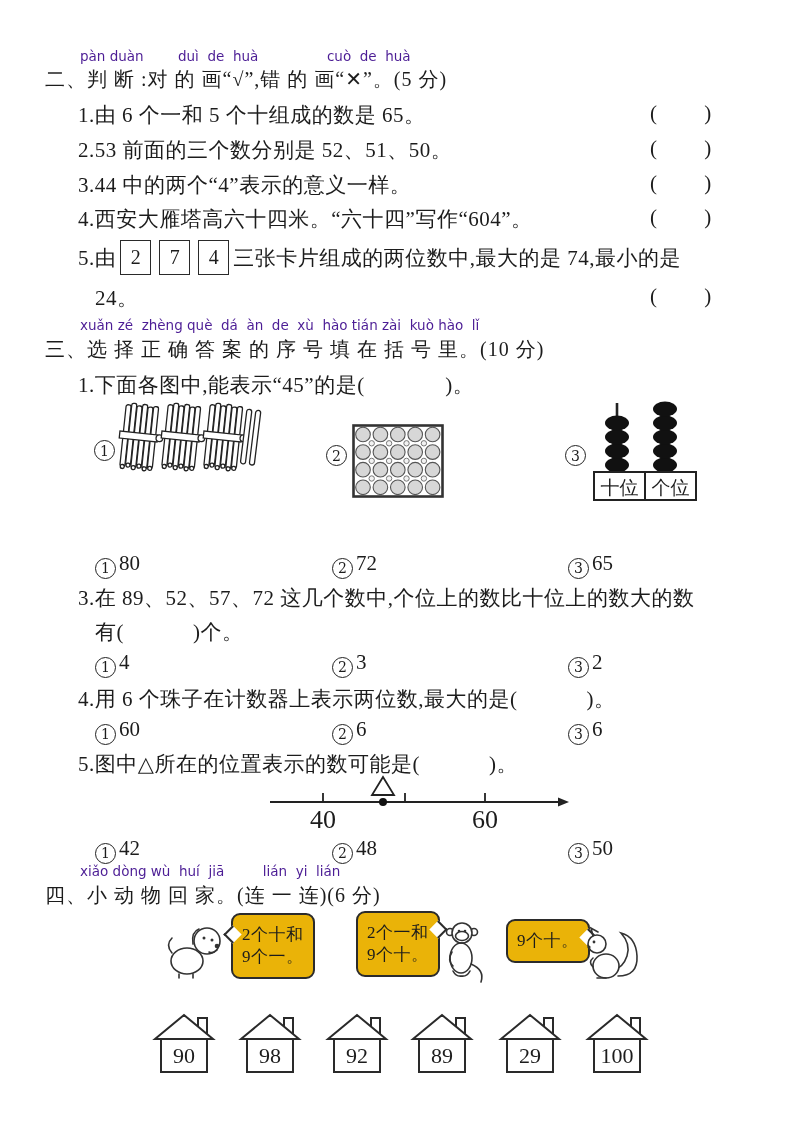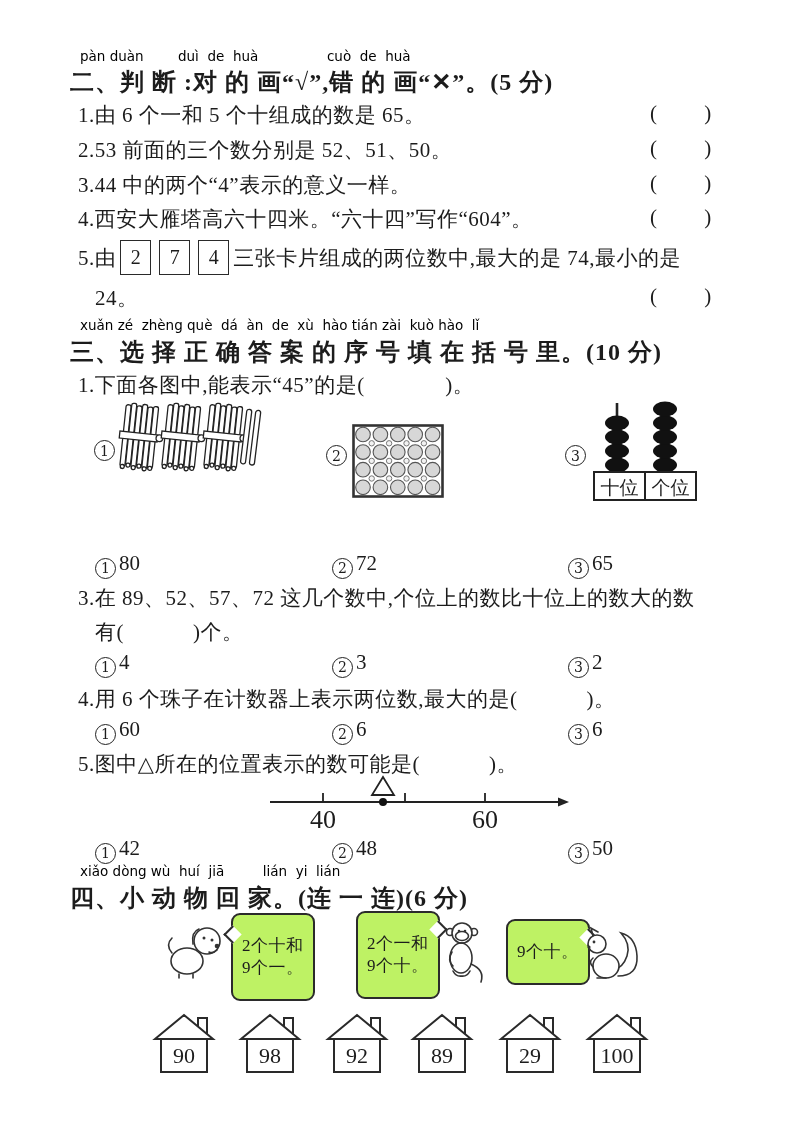--- a/index.html
+++ b/index.html
@@ -1,31 +1,31 @@
 <!DOCTYPE html>
 <html><head>
 <meta charset="utf-8">
 <style>
   html,body{margin:0;padding:0;background:#e8e8e8;}
   .page{position:relative;width:793px;height:1122px;background:#ffffff;margin:0 auto;
         font-family:"Liberation Serif","DejaVu Serif",serif;color:#1c1c1c;overflow:hidden;}
   .line{position:absolute;white-space:pre;}
-  .pinyin{font-family:"DejaVu Sans","Liberation Sans",sans-serif;font-size:13.5px;color:#000000;}
-  .hdr{font-size:24px;font-weight:700;letter-spacing:1px;margin-left:25px;}
+  .pinyin{font-family:"DejaVu Sans","Liberation Sans",sans-serif;font-size:13.5px;color:#4c1d95;}
+  .hdr{font-size:20px;font-weight:400;letter-spacing:1px;}
   .t{font-size:21px;letter-spacing:.5px;}
   .opt{position:absolute;font-size:21px;white-space:pre;}
   .cnum{display:inline-flex;align-items:center;justify-content:center;width:19px;height:19px;
         border:1.3px solid #222;border-radius:50%;font-size:14px;line-height:1;margin-right:3px;
         vertical-align:-3px;font-family:"DejaVu Serif","Liberation Serif",serif;}
   .bracket{font-size:21px;}
   .itemrow{position:absolute;display:flex;align-items:center;justify-content:flex-end;}
   .card{display:inline-flex;align-items:center;justify-content:center;width:29px;height:33px;
         border:1.6px solid #2a2a2a;font-size:20px;margin:0 4px;background:#fff;}
-  .bubble{position:absolute;border:2px solid #2b2b2b;border-radius:9px;background:#bef264;
-          padding:20px 9px;font-size:17px;line-height:22px;letter-spacing:.5px;}
+  .bubble{position:absolute;border:2px solid #2b2b2b;border-radius:9px;background:#eab308;
+          padding:9px 9px;font-size:17px;line-height:22px;letter-spacing:.5px;}
   .tail{position:absolute;width:11px;height:11px;background:#fff;transform:rotate(45deg);}
   .tail-left{left:-7.5px;top:13px;border-left:2px solid #2b2b2b;border-bottom:2px solid #2b2b2b;}
   .tail-right{right:-7.5px;top:10px;border-top:2px solid #2b2b2b;border-right:2px solid #2b2b2b;}
   svg.fig{position:absolute;overflow:visible;}
   svg text{font-family:"Liberation Serif","DejaVu Serif",serif;fill:#1c1c1c;}
 </style>
 </head>
 <body>
 
 <div class="page">

